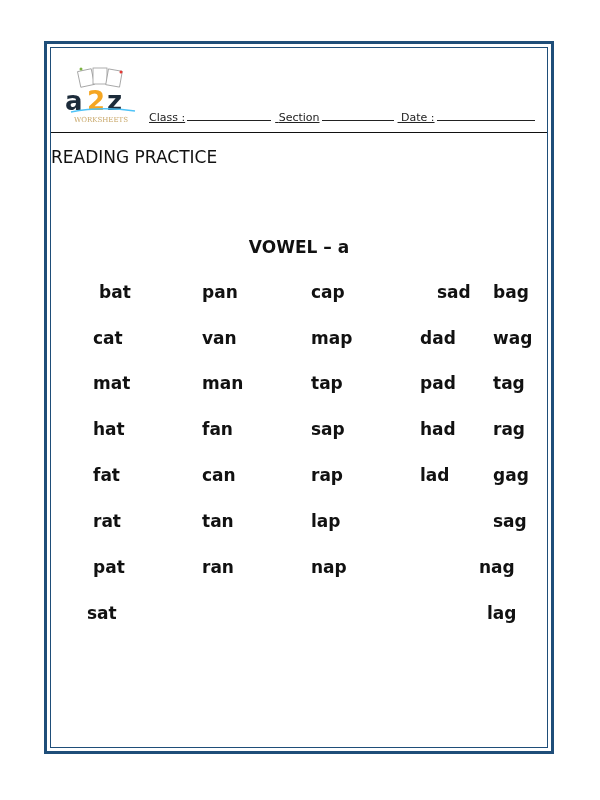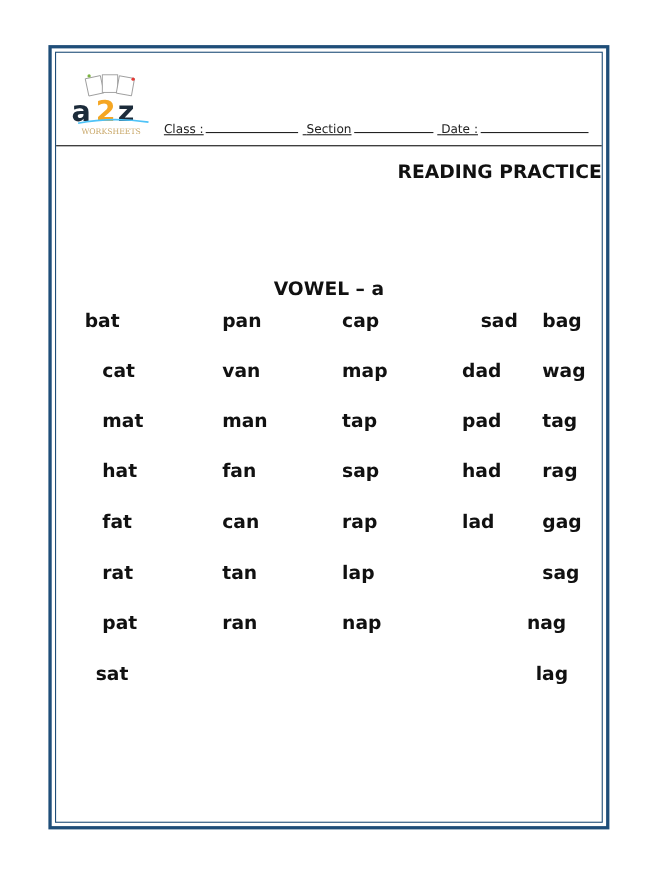--- a/index.html
+++ b/index.html
@@ -18,22 +18,22 @@
   .logo { position:absolute; left:10px; top:18px; width:80px; height:62px; }
   .site-title {
     position:absolute; left:98px; top:7px; font-weight:bold; font-size:25px;
     color:#1f4e79; letter-spacing:0.2px;
   }
   .field-row { position:absolute; left:98px; font-size:11px; color:#222; white-space:nowrap; }
   .field-row .blank { display:inline-block; border-bottom:1px solid #222; vertical-align:baseline; height:9px; margin:0 4px 0 2px; }
   .row1 { top:41px; }
   .row2 { top:63px;text-decoration:underline; }
 
-  .title-block { position:absolute; left:0; right:0; top:98px; text-align:right; font-weight:bold; font-size:17px; color:#111; line-height:23px; }
-  .vowel-heading { position:absolute; left:0; right:0; top:189px; text-align:center; font-weight:bold; font-size:17px; color:#111;margin-top:16px; }
+  .title-block { position:absolute; left:0; right:0; top:98px; text-align:left; font-weight:normal; font-size:17px; color:#111; line-height:23px; }
+  .vowel-heading { position:absolute; left:0; right:0; top:189px; text-align:center; font-weight:bold; font-size:17px; color:#111; }
 
   .word { position:absolute; font-weight:bold; font-size:17px; color:#111; }
 </style>
 </head>
 <body>
 
 <div class="outer-frame">
   <div class="inner-frame">
 
     <div class="header">
@@ -58,21 +58,21 @@
       </div>
     </div>
 
     <div class="title-block">
       <div>READING PRACTICE</div>
     </div>
 
     <div class="vowel-heading">VOWEL – a</div>
 
     <div>
-      <span class="word" style="left:26px;top:234px">bat</span>
+      <span class="word" style="left:48px;top:234px">bat</span>
       <span class="word" style="left:42px;top:280px">cat</span>
       <span class="word" style="left:42px;top:325px">mat</span>
       <span class="word" style="left:42px;top:371px">hat</span>
       <span class="word" style="left:42px;top:417px">fat</span>
       <span class="word" style="left:42px;top:463px">rat</span>
       <span class="word" style="left:42px;top:509px">pat</span>
       <span class="word" style="left:36px;top:555px">sat</span>
     </div>
     <div>
       <span class="word" style="left:151px;top:234px">pan</span>

